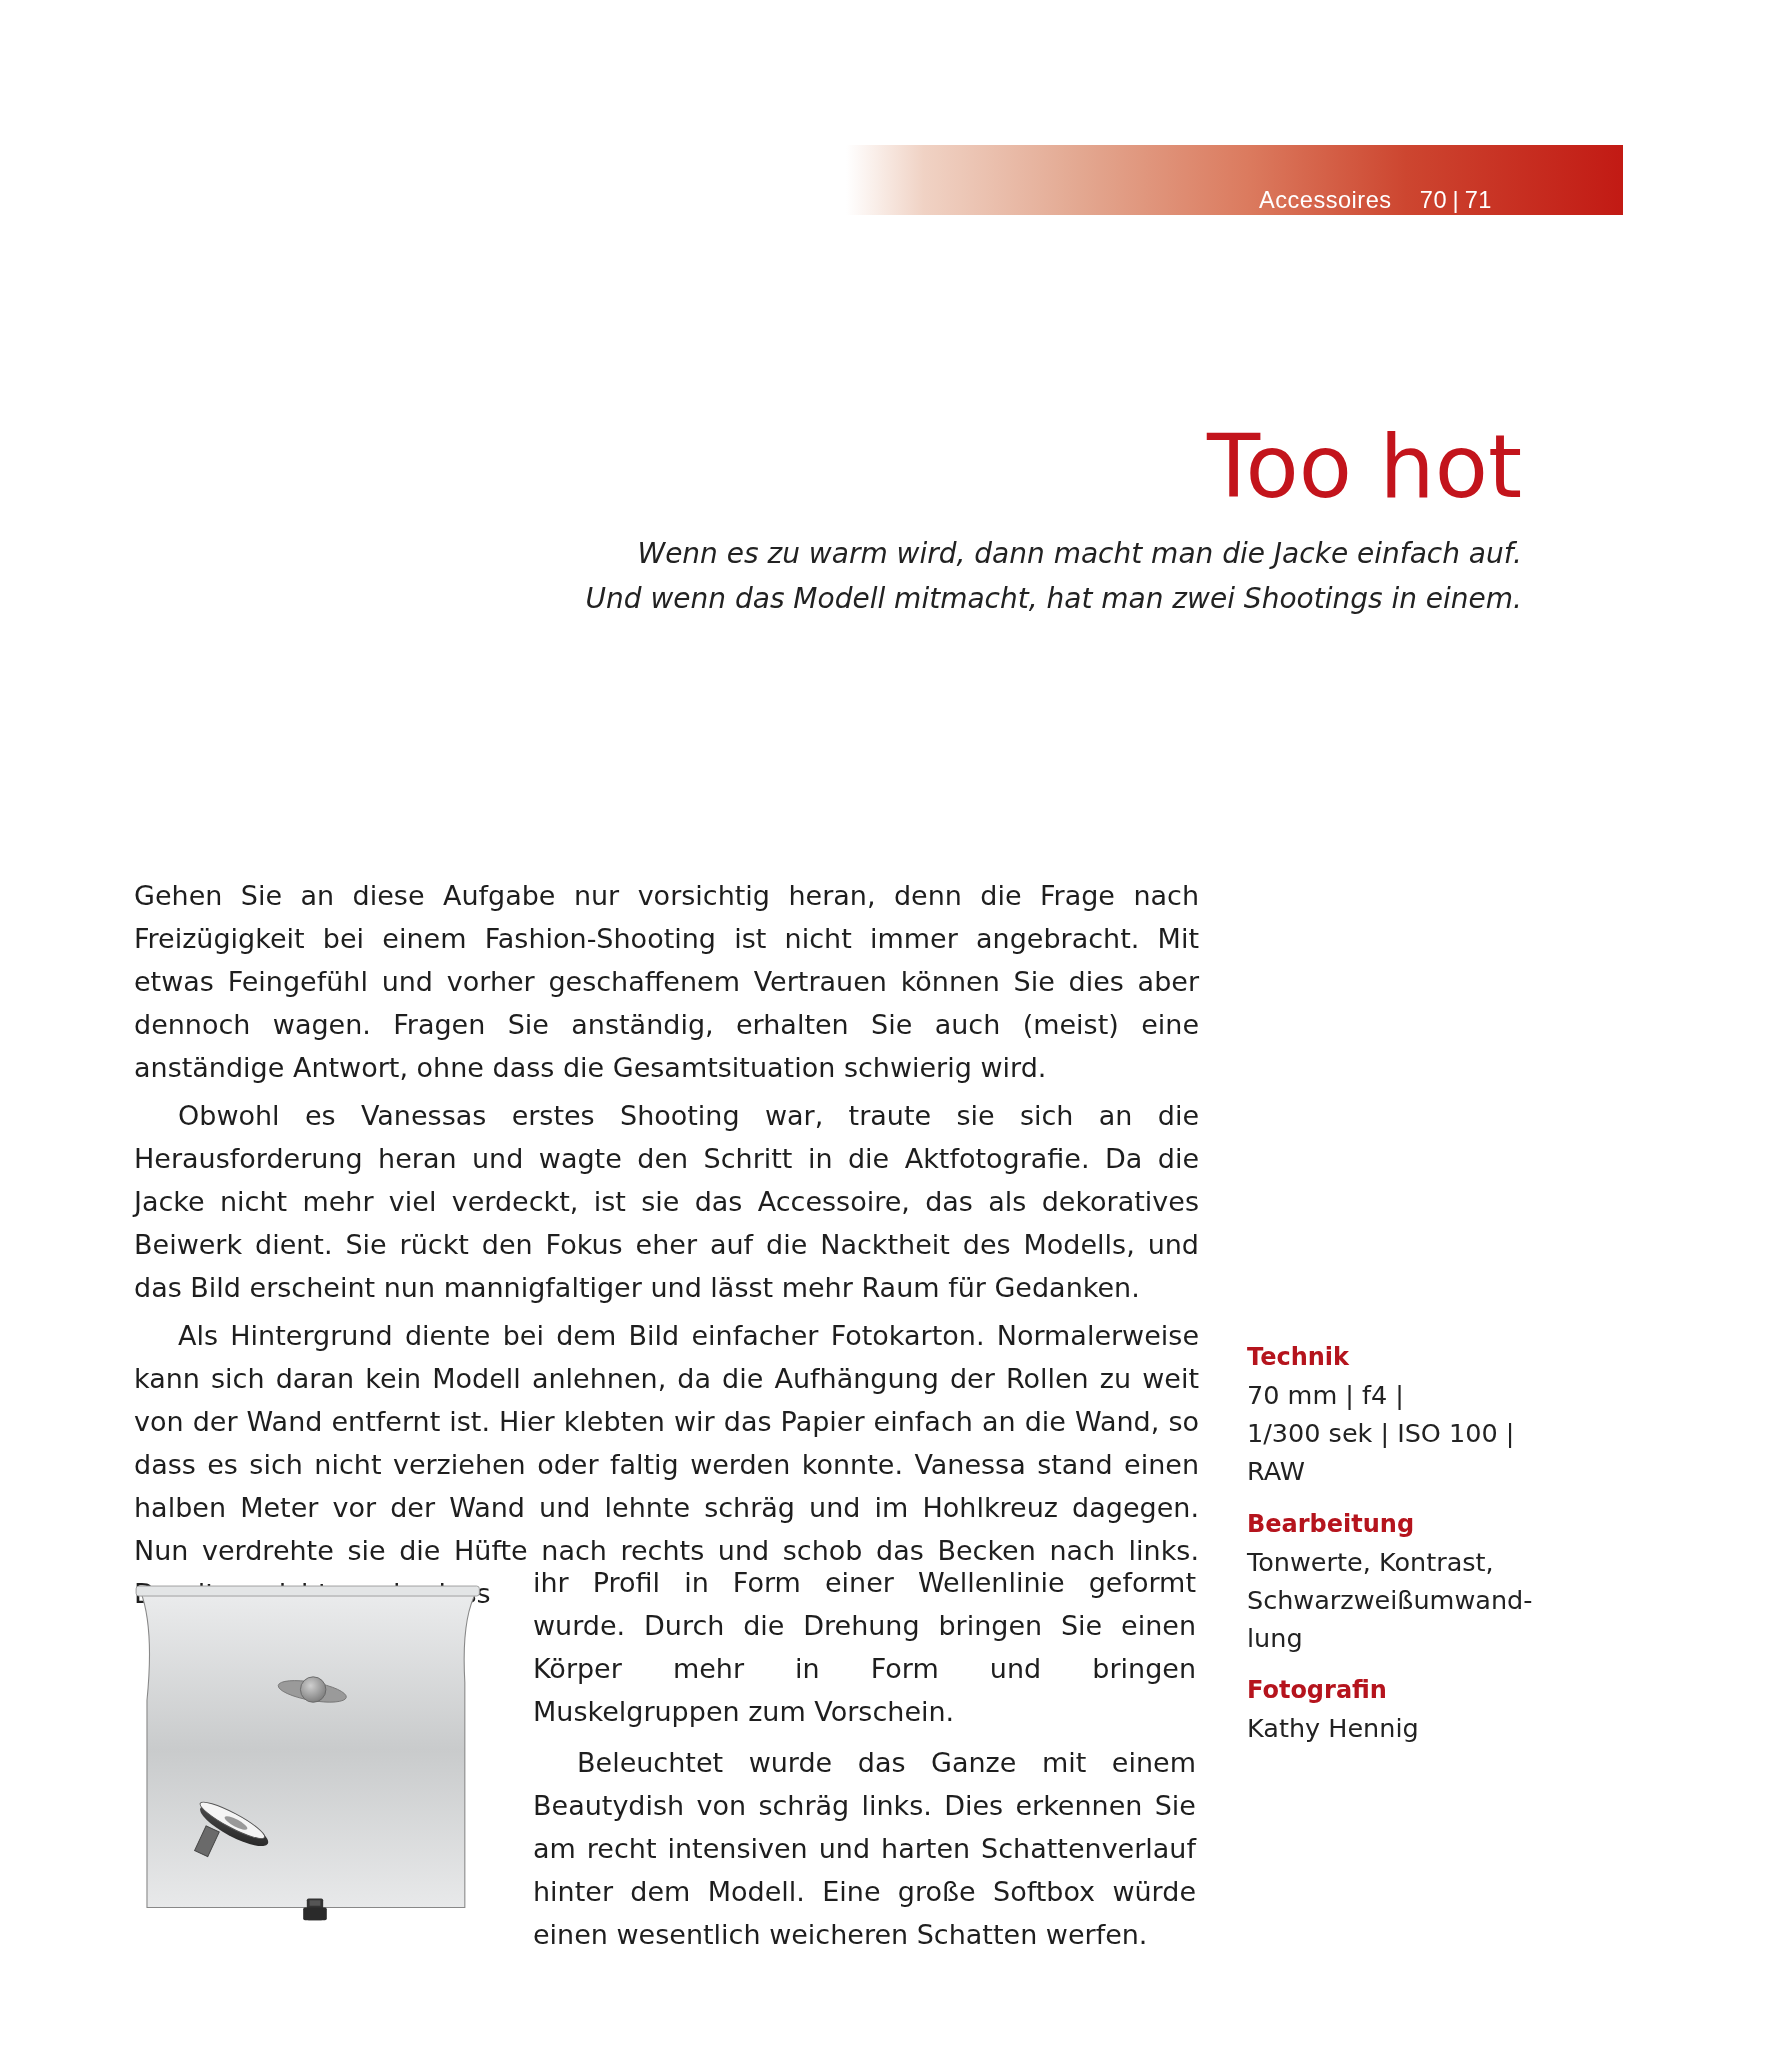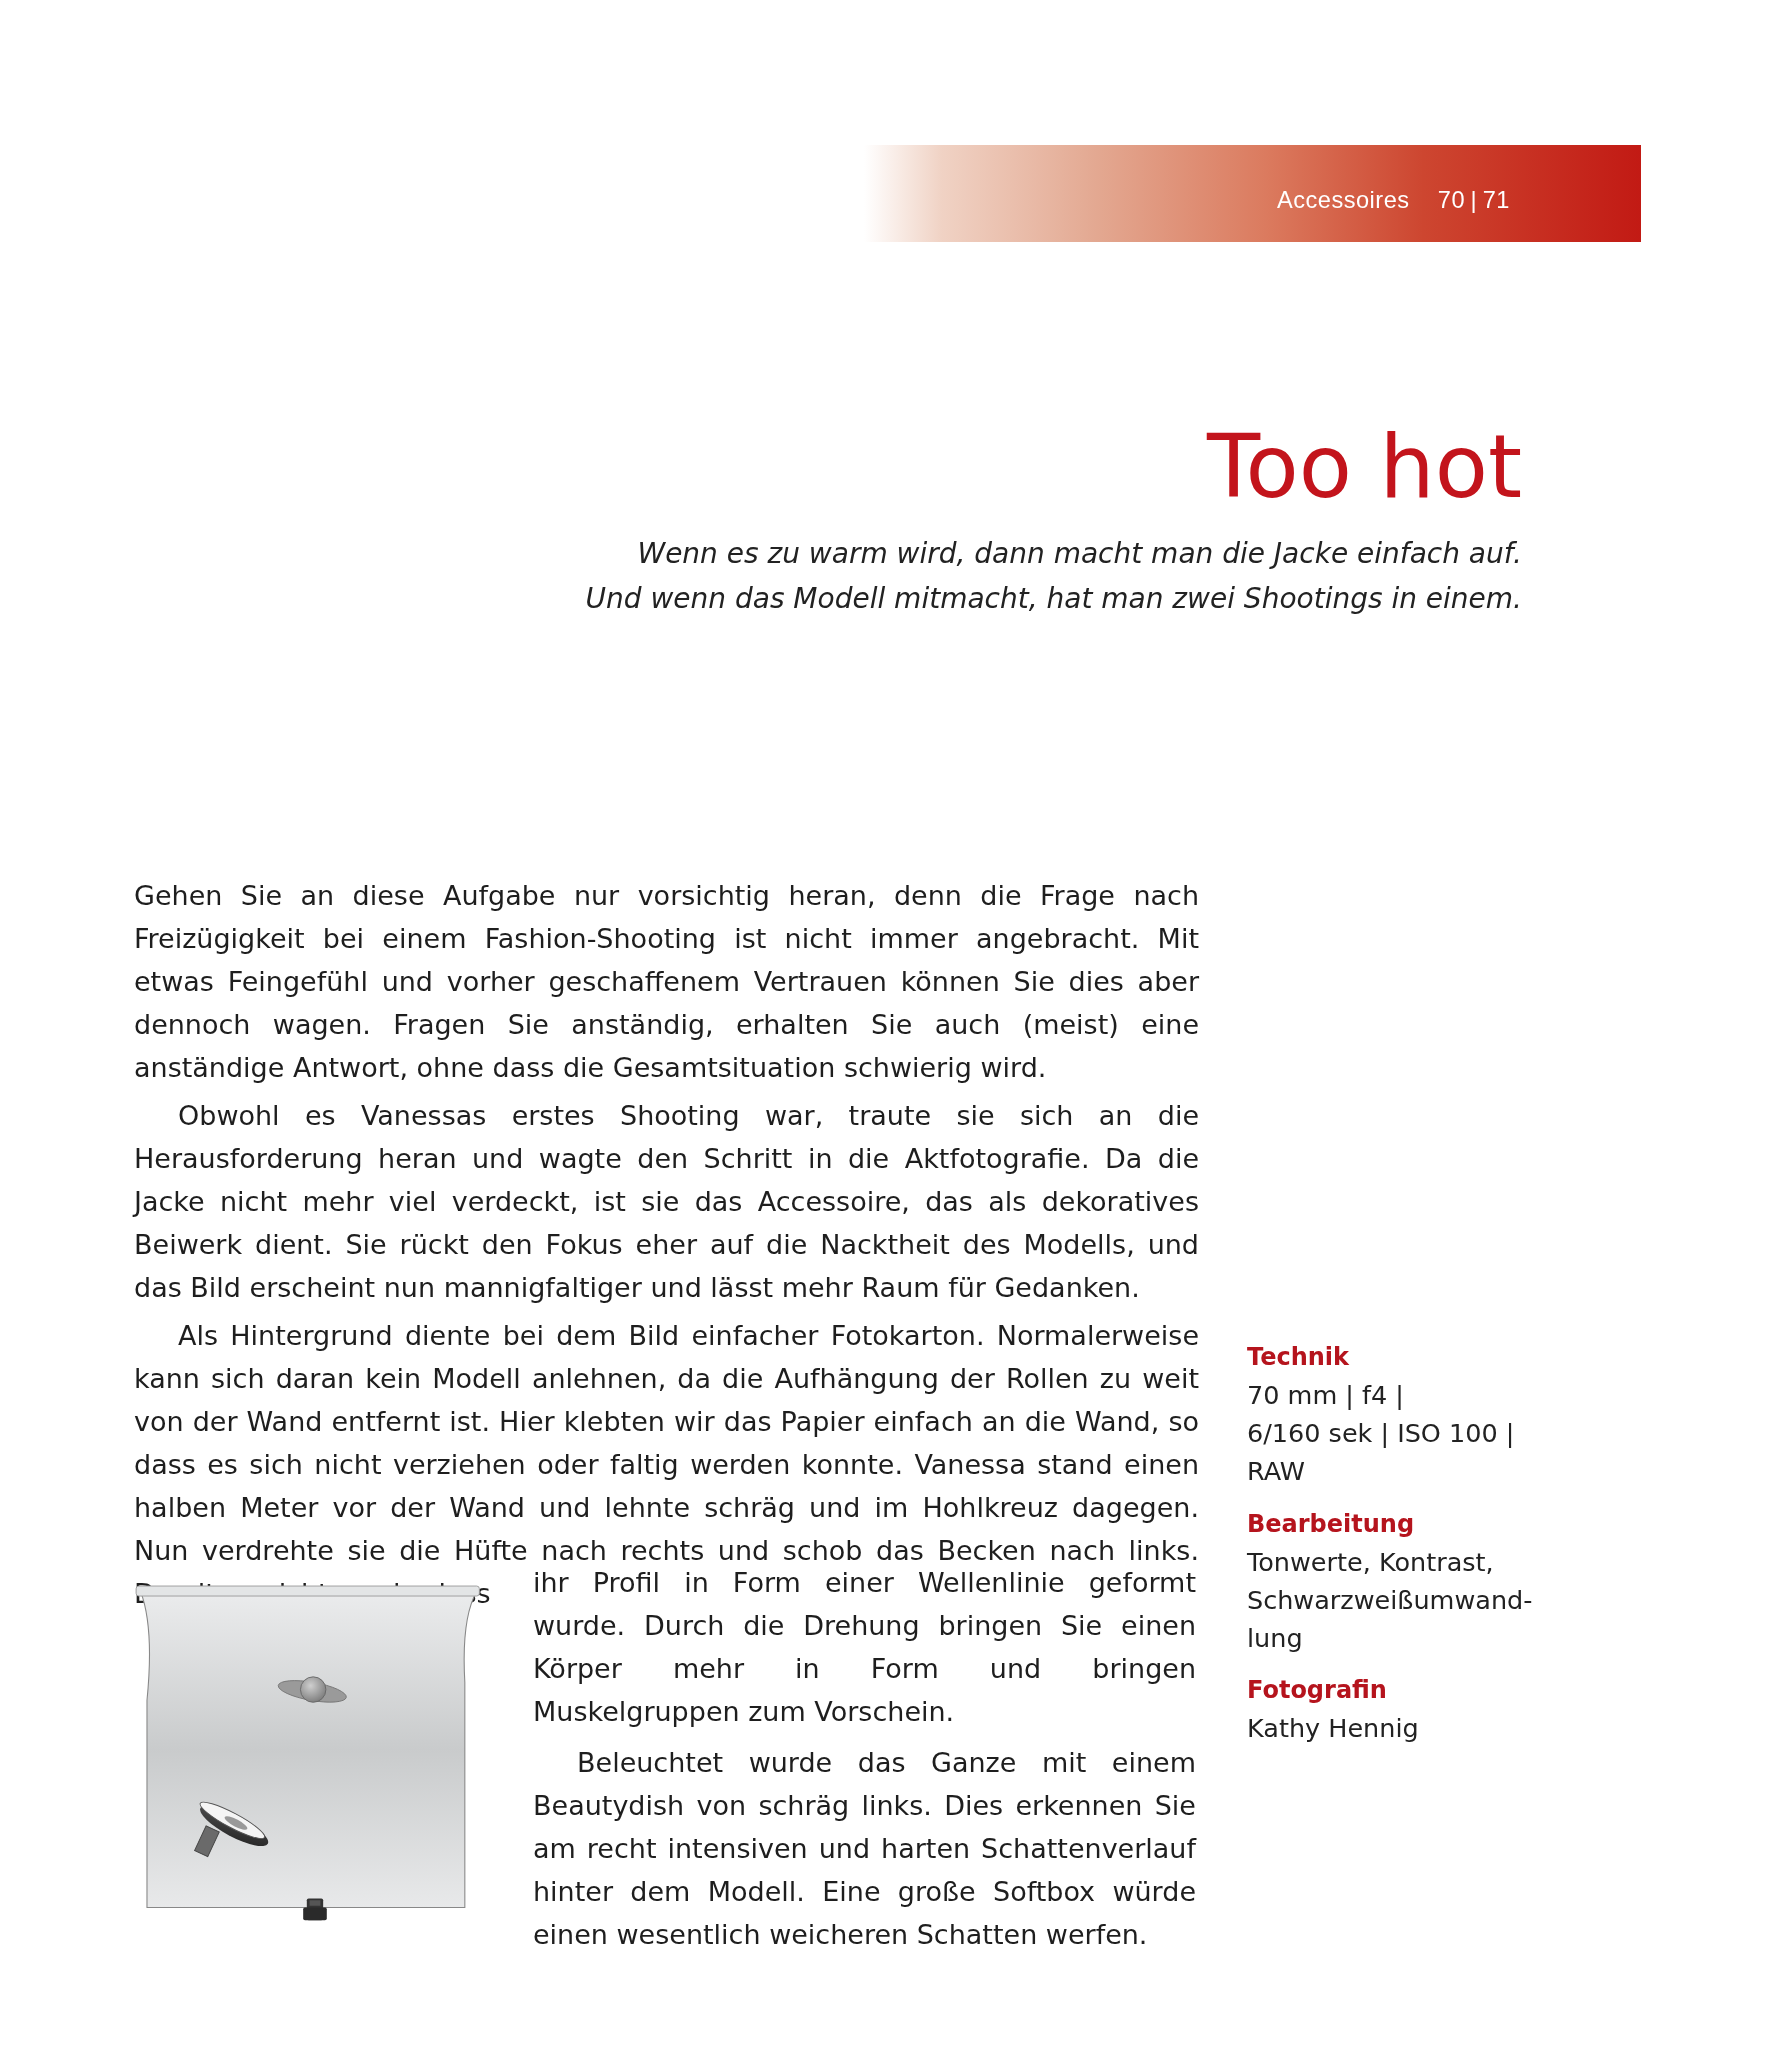--- a/index.html
+++ b/index.html
@@ -1,18 +1,18 @@
 <!DOCTYPE html>
 <html style="font-size:14.5px"><head>
 <meta charset="utf-8">
 <style>
   html, body { margin:0; padding:0; background:#ffffff; }
   body { width:1787px; height:2062px; position:relative; overflow:hidden;
          font-family:"DejaVu Sans", sans-serif; color:#1a1a1a; }
-  .header-bar { position:absolute; left:864px; top:145px; width:777px; height:97px;
+  .header-bar { position:absolute; left:846px; top:145px; width:777px; height:70px;
          background:linear-gradient(to right, rgba(255,255,255,1) 0%, #f0d2c4 10%, #e3a891 30%, #db7a5e 52%, #cd4630 72%, #c21a14 100%); }
   .header-text { position:absolute; right:131px; top:42px; color:#fff; font-size:23.6px;
          font-family:"Liberation Sans", sans-serif; letter-spacing:0.5px; }
   .header-text .sep { margin:0 5.5px; }
   .page-title { position:absolute; right:265px; top:424px; color:#c3141c; font-size:87px;
          font-family:"DejaVu Sans", sans-serif; font-weight:normal; margin:0; line-height:1; }
   .subtitle { position:absolute; right:265px; top:531px; text-align:right; font-style:italic;
          font-size:28px; line-height:45px; color:#222; font-family:"DejaVu Sans", sans-serif; }
   .body-text { position:absolute; left:129px; top:869px; width:1075px;
          font-size:27px; line-height:43px; text-align:justify; font-family:"DejaVu Sans", sans-serif; color:#1e1e1e; }
@@ -91,21 +91,21 @@
     <rect x="198" y="358" width="18" height="24" rx="2" fill="#333"></rect>
     <rect x="194" y="368" width="26" height="14" rx="2" fill="#2a2a2a"></rect>
     <rect x="201" y="360" width="12" height="6" fill="#555"></rect>
   </g>
 </svg>
 
 <div class="info">
   <div class="block">
     <div class="label">Technik</div>
     <div class="value">70 mm | f4 |</div>
-    <div class="value">6/160 sek | ISO 100 |</div>
+    <div class="value">1/300 sek | ISO 100 |</div>
     <div class="value">RAW</div>
   </div>
   <div class="block">
     <div class="label">Bearbeitung</div>
     <div class="value">Tonwerte, Kontrast,</div>
     <div class="value">Schwarzweißumwand-</div>
     <div class="value">lung</div>
   </div>
   <div class="block">
     <div class="label">Fotografin</div>

